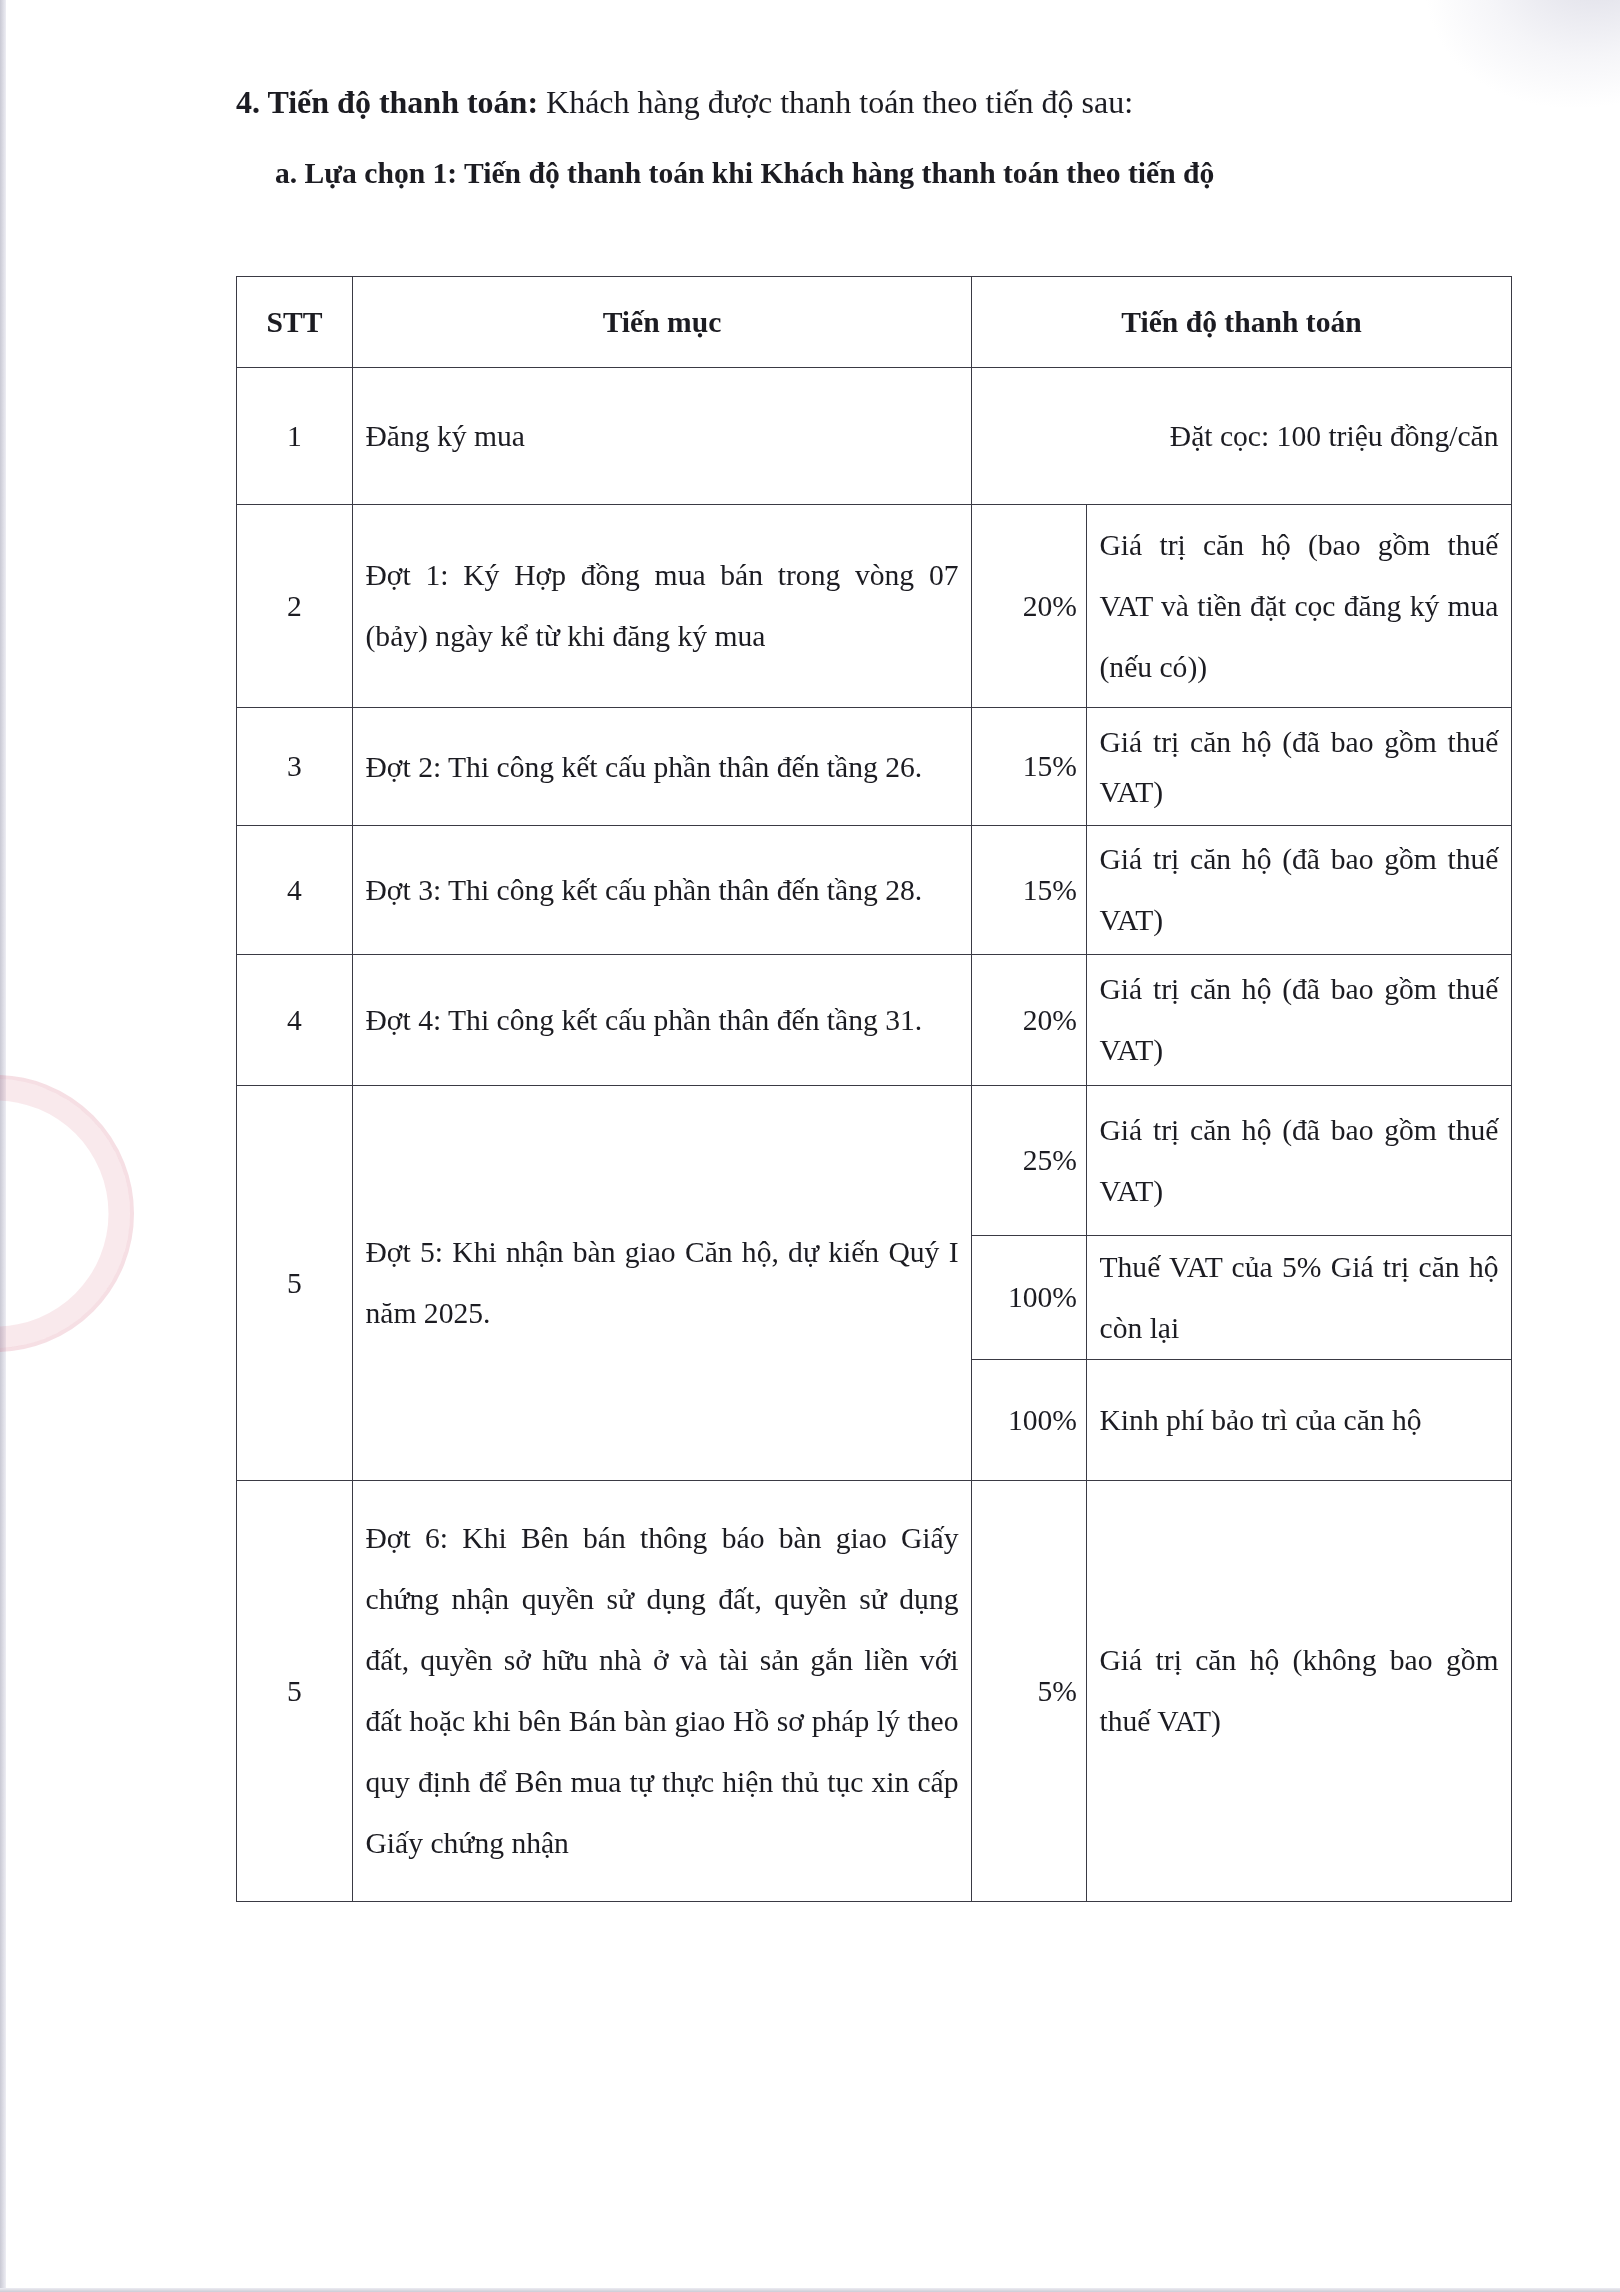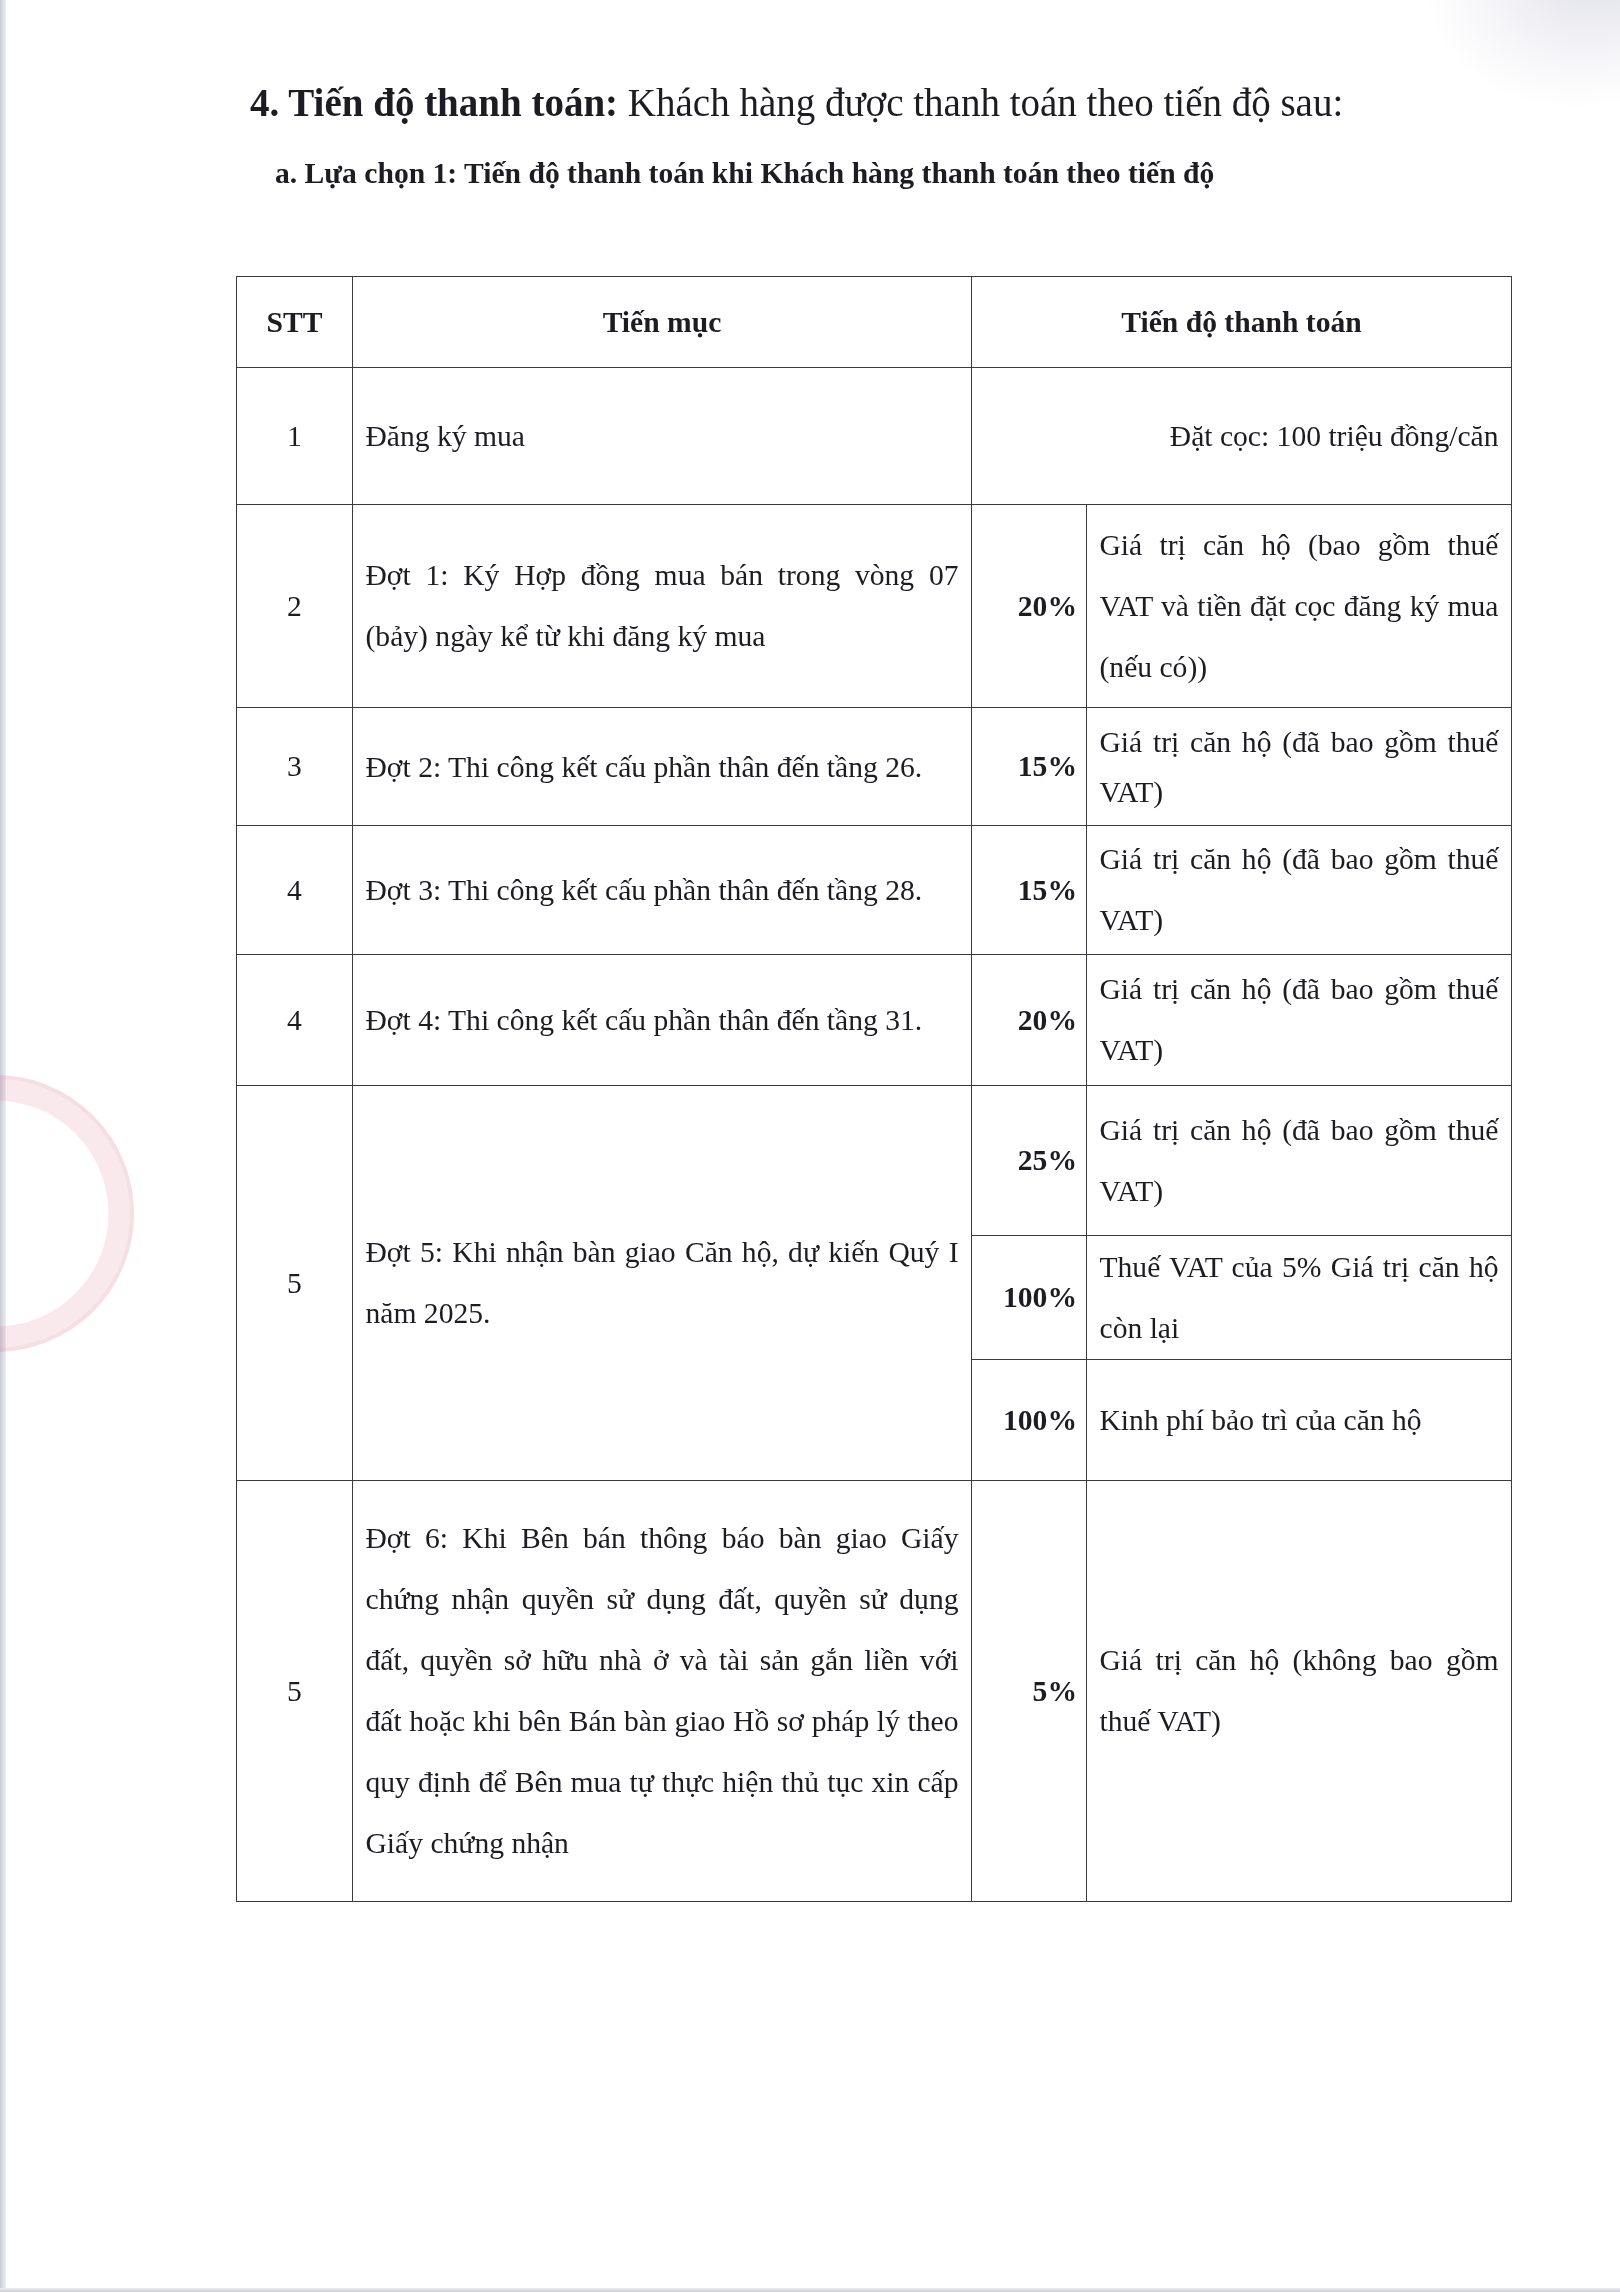--- a/index.html
+++ b/index.html
@@ -31,21 +31,21 @@
     }
     .stamp {
       position: absolute; left: -143px; top: 1075px; width: 269px; height: 269px;
       border-radius: 50%;
       border: 4.5px solid rgba(214, 110, 130, 0.22);
       box-shadow: inset 0 0 0 18px rgba(255,255,255,0), inset 0 0 0 21.5px rgba(214,110,130,0.15);
     }
 
     .heading-1 {
       position: absolute; left: 236px; top: 83px;
-      font-size: 39px; line-height: 39px; white-space: nowrap; margin-left: 14px;
+      font-size: 32px; line-height: 39px; white-space: nowrap;
     }
     .heading-1 .lead { font-weight: bold; }
     .heading-2 {
       position: absolute; left: 275px; top: 143px; width: 1205px;
       font-size: 29.6px; line-height: 61px; font-weight: bold;
       text-align: justify; text-align-last: left;
     }
     .heading-2 .line2 { display: block; padding-left: 47px; }
 
     table.schedule {
@@ -56,21 +56,21 @@
       font-size: 29.6px;
     }
     table.schedule td, table.schedule th {
       border: 1.8px solid #3a3a44;
       padding: 0 12.5px;
       vertical-align: middle;
     }
     table.schedule th { font-weight: bold; text-align: center; margin-top: 28px; }
     .c-stt { text-align: center; }
     .c-item { text-align: justify; line-height: 61px; }
-    .c-pct { text-align: right; padding-right: 9px !important; padding-left: 3.6px !important; font-weight: bold; }
+    .c-pct { text-align: right; padding-right: 9px !important; padding-left: 3.6px !important; }
     .c-desc { text-align: justify; line-height: 61px; margin-left: 44px; }
     .c-deposit { text-align: right; }
     .tight { line-height: 50px !important; }
   </style>
 </head>
 <body>
 
 <div class="edge-left"></div>
 <div class="edge-bottom"></div>
 <div class="corner-shade"></div>

